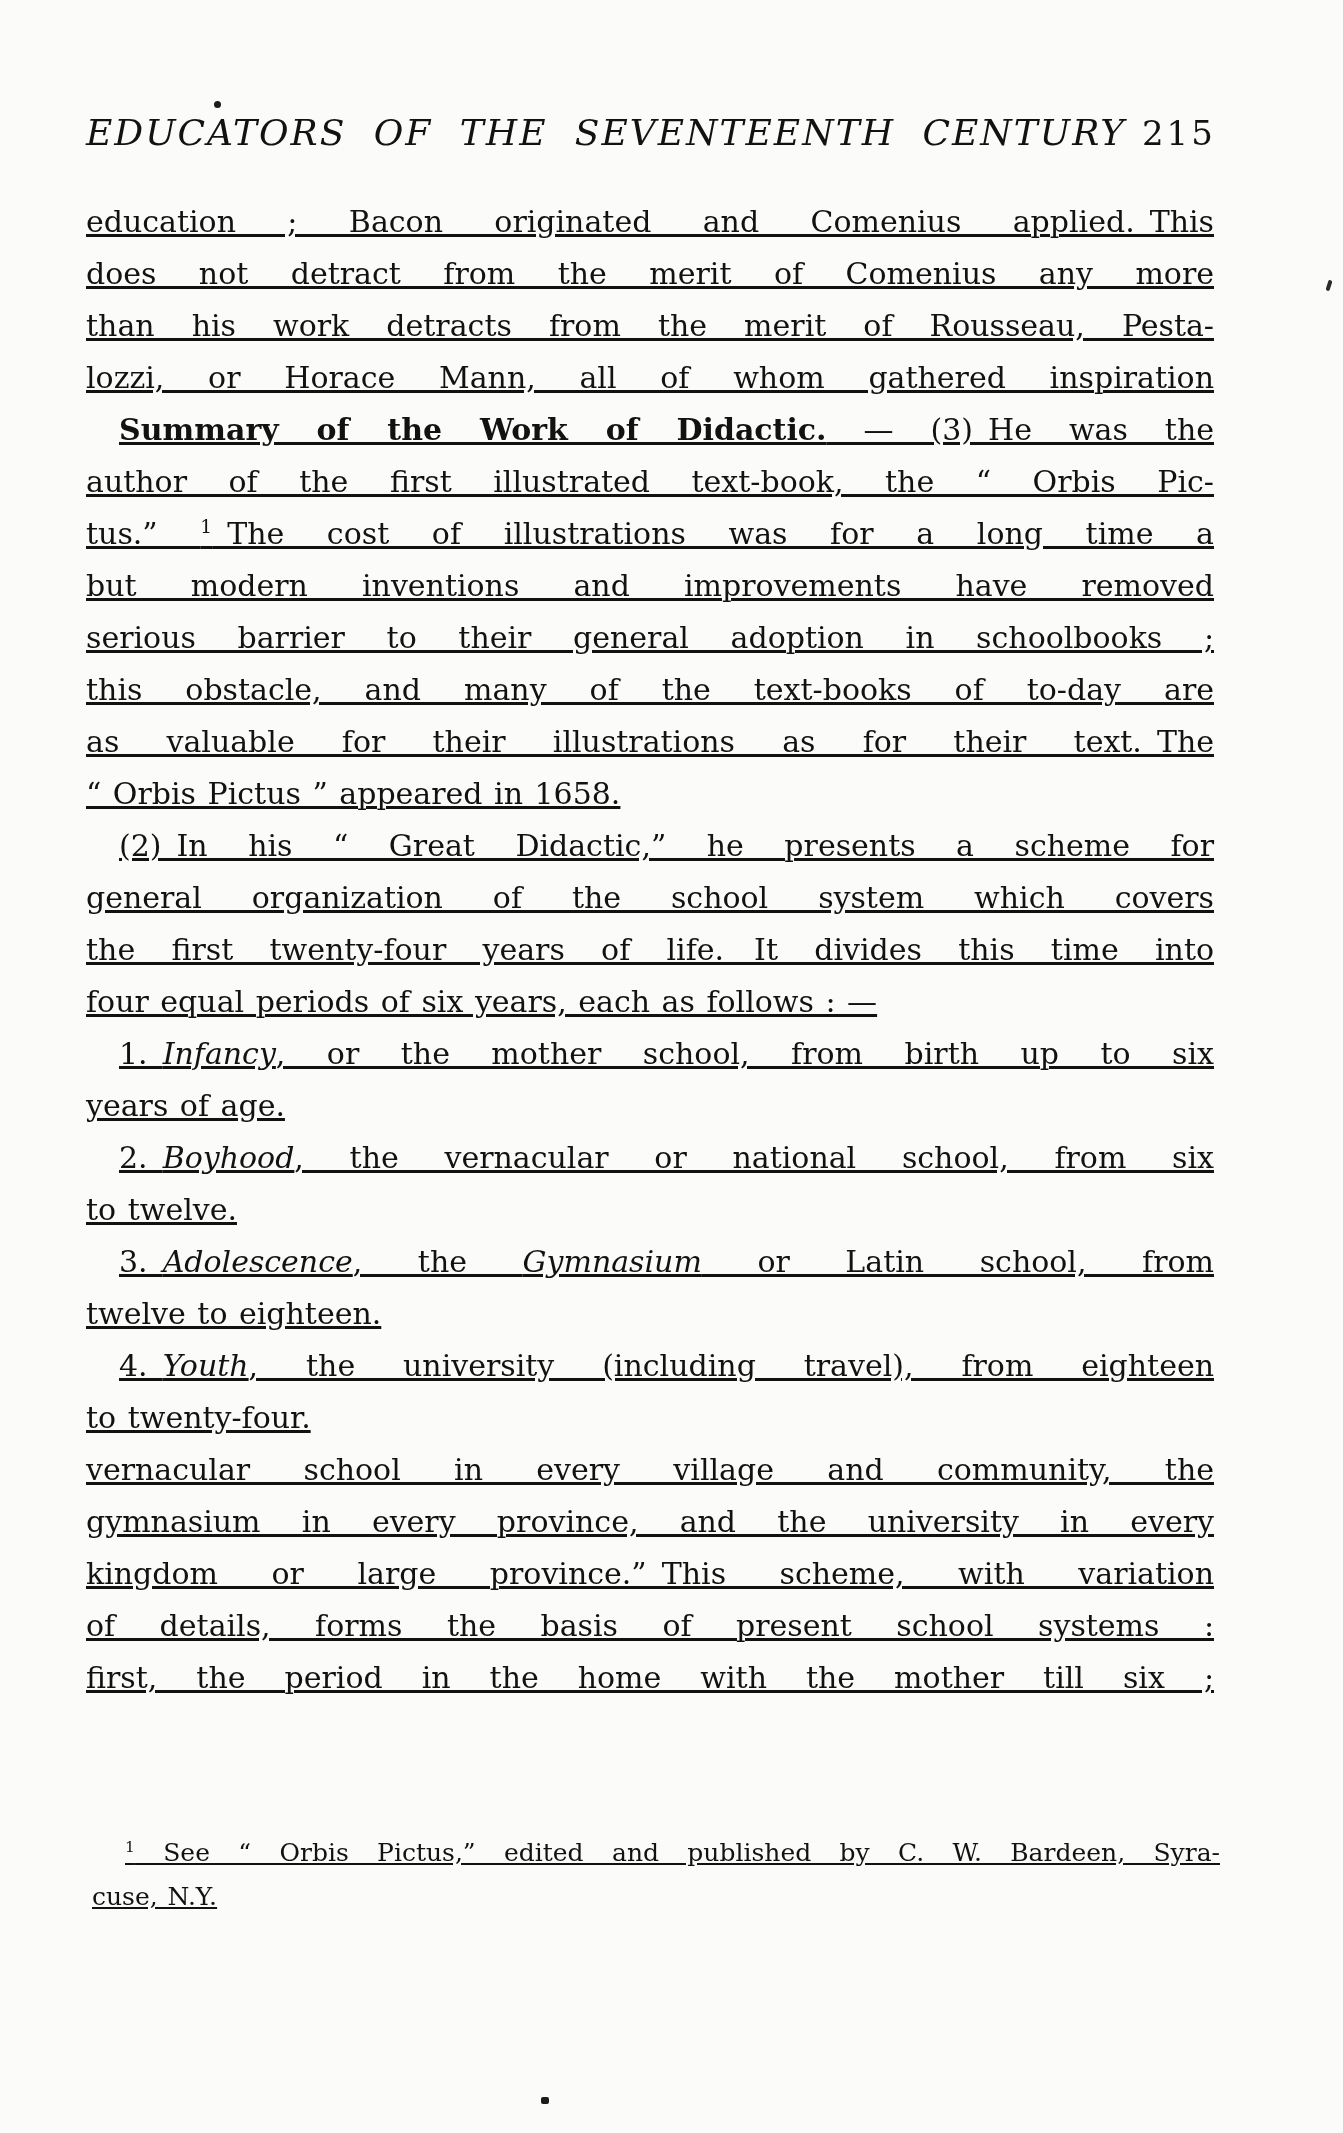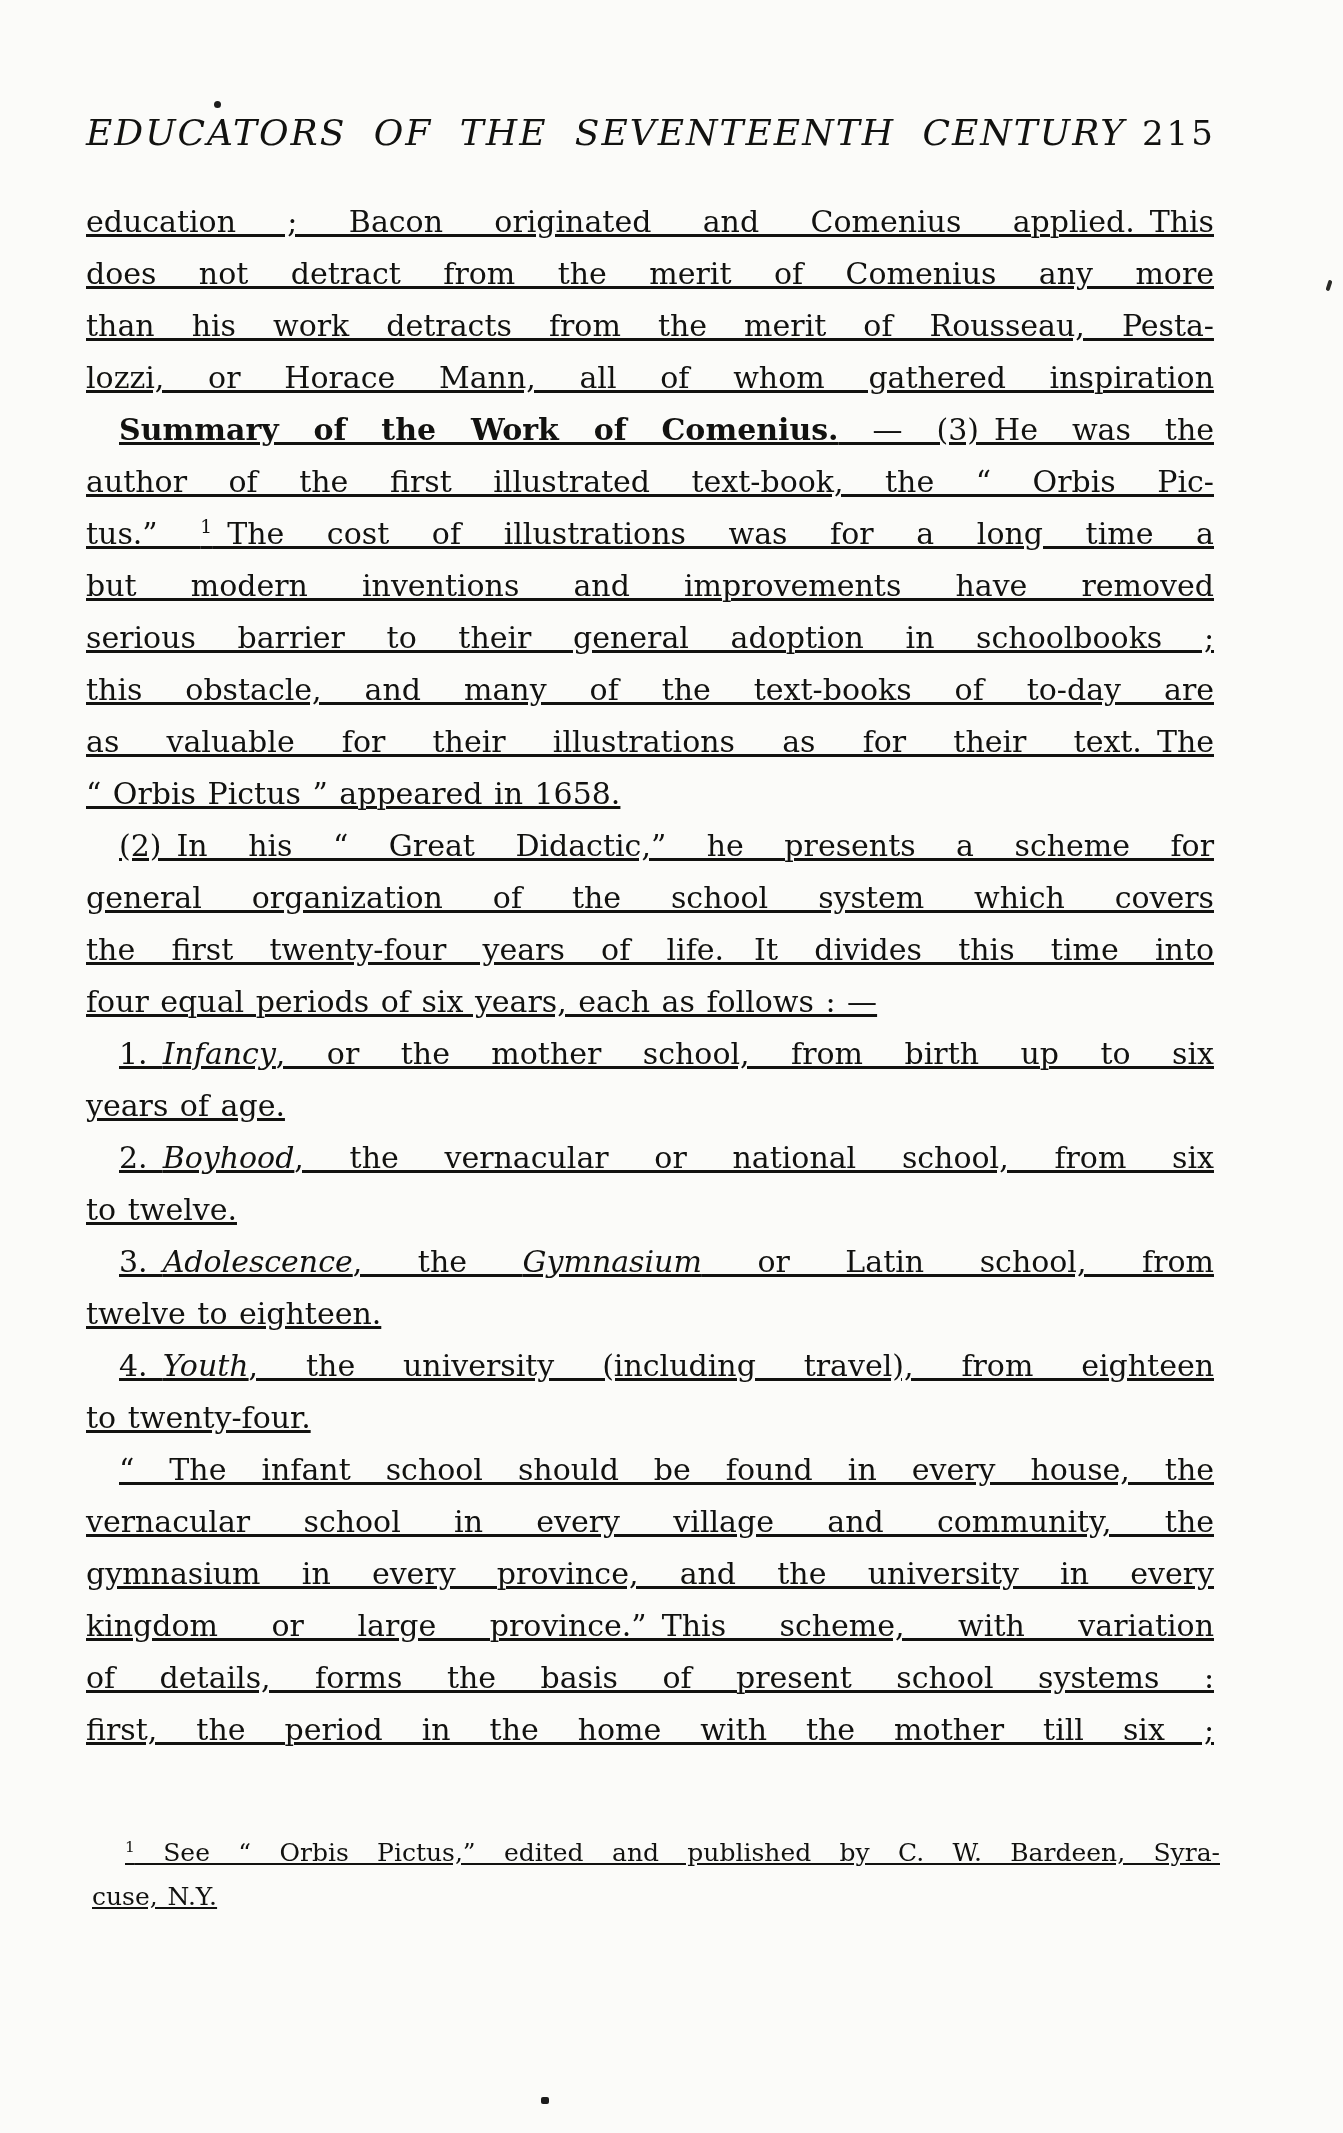--- a/index.html
+++ b/index.html
@@ -43,41 +43,40 @@
   <div class="running-head">
     <span class="rh-title">EDUCATORS OF THE SEVENTEENTH CENTURY</span>
     <span class="rh-folio">215</span>
   </div>
 
   <div class="body-text" id="body-text">
       <div class="line"><span>education ; Bacon originated and Comenius applied. This</span></div>
       <div class="line"><span>does not detract from the merit of Comenius any more</span></div>
       <div class="line"><span>than his work detracts from the merit of Rousseau, Pesta-</span></div>
       <div class="line"><span>lozzi, or Horace Mann, all of whom gathered inspiration</span></div>
-      <div class="line indent"><span class="b">Summary of the Work of Comenius.</span><span> — (3) He was the</span></div>
+      <div class="line indent"><span class="b">Summary of the Work of Didactic.</span><span> — (3) He was the</span></div>
       <div class="line"><span>author of the first illustrated text-book, the “ Orbis Pic-</span></div>
       <div class="line"><span>tus.” </span><span class="sup">1</span><span> The cost of illustrations was for a long time a</span></div>
       <div class="line"><span>but modern inventions and improvements have removed</span></div>
       <div class="line"><span>serious barrier to their general adoption in schoolbooks ;</span></div>
       <div class="line"><span>this obstacle, and many of the text-books of to-day are</span></div>
       <div class="line"><span>as valuable for their illustrations as for their text. The</span></div>
       <div class="line last"><span>“ Orbis Pictus ” appeared in 1658.</span></div>
       <div class="line indent"><span>(2) In his “ Great Didactic,” he presents a scheme for</span></div>
       <div class="line"><span>general organization of the school system which covers</span></div>
       <div class="line"><span>the first twenty-four years of life. It divides this time into</span></div>
       <div class="line last"><span>four equal periods of six years, each as follows : —</span></div>
       <div class="line indent"><span>1. </span><span class="i">Infancy</span><span>, or the mother school, from birth up to six</span></div>
       <div class="line last"><span>years of age.</span></div>
       <div class="line indent"><span>2. </span><span class="i">Boyhood</span><span>, the vernacular or national school, from six</span></div>
       <div class="line last"><span>to twelve.</span></div>
       <div class="line indent"><span>3. </span><span class="i">Adolescence</span><span>, the </span><span class="i">Gymnasium</span><span> or Latin school, from</span></div>
       <div class="line last"><span>twelve to eighteen.</span></div>
       <div class="line indent"><span>4. </span><span class="i">Youth</span><span>, the university (including travel), from eighteen</span></div>
       <div class="line last"><span>to twenty-four.</span></div>
-      <div class="line indent"><span>“ The infant school should be found in every house, the</span></div>
       <div class="line"><span>vernacular school in every village and community, the</span></div>
       <div class="line"><span>gymnasium in every province, and the university in every</span></div>
       <div class="line"><span>kingdom or large province.” This scheme, with variation</span></div>
       <div class="line"><span>of details, forms the basis of present school systems :</span></div>
       <div class="line"><span>first, the period in the home with the mother till six ;</span></div>
     </div>
 
   <div class="footnote" id="footnote">
       <div class="line indent"><span class="sup">1</span><span> See “ Orbis Pictus,” edited and published by C. W. Bardeen, Syra-</span></div>
       <div class="line last"><span>cuse, N.Y.</span></div>

